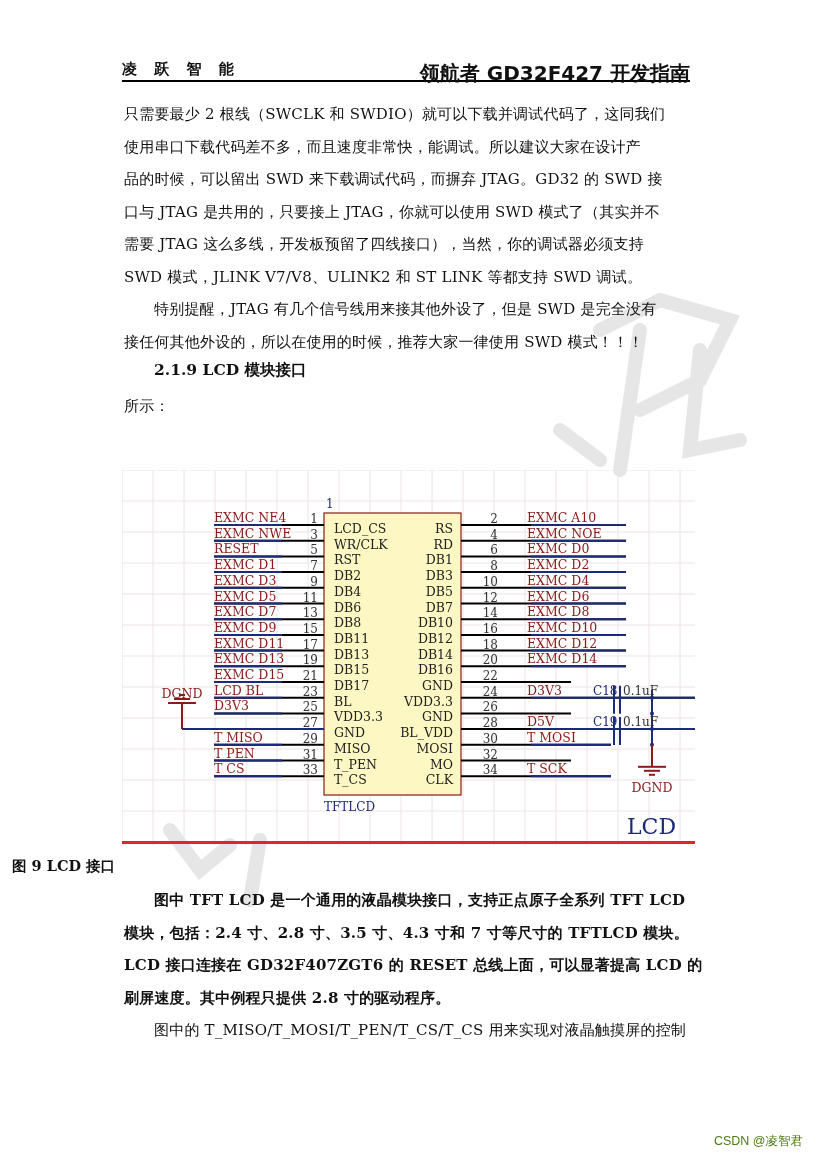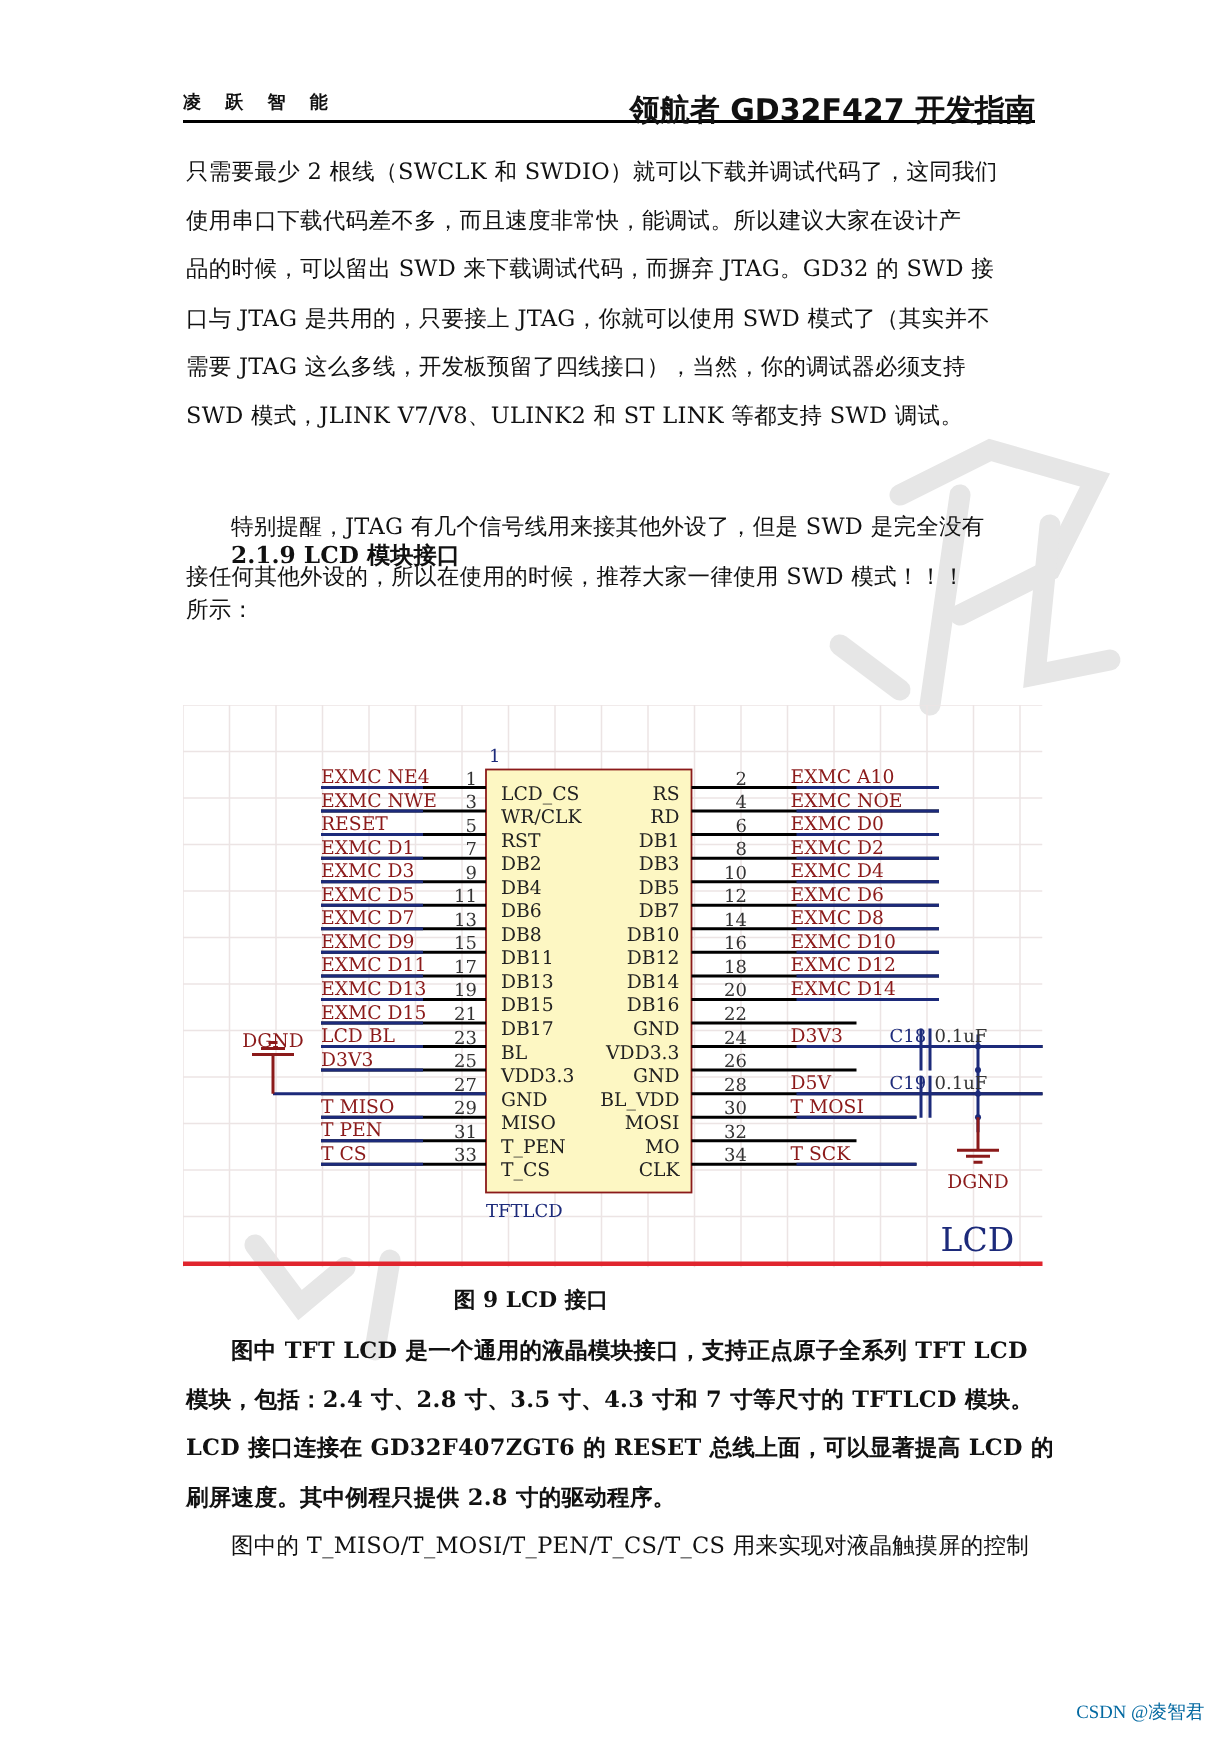--- a/index.html
+++ b/index.html
@@ -1,26 +1,26 @@
 <!DOCTYPE html>
 <html><head>
 <meta charset="utf-8">
 <style>
   html,body{margin:0;padding:0;background:#ffffff;}
   body{width:819px;height:1158px;position:relative;overflow:hidden;font-family:"DejaVu Serif","Liberation Serif",serif;color:#111;}
   .hdr{position:absolute;left:122px;top:58px;width:568px;height:22px;border-bottom:2px solid #000;}
-  .hdr-left{position:absolute;left:0;top:2px;font-size:12px;font-weight:bold;letter-spacing:6px;font-family:"DejaVu Sans",sans-serif;}
+  .hdr-left{position:absolute;left:0;top:2px;font-size:15px;font-weight:bold;letter-spacing:6px;font-family:"DejaVu Sans",sans-serif;}
   .hdr-right{position:absolute;right:0;top:2px;font-size:20px;font-weight:bold;font-family:"DejaVu Sans",sans-serif;}
   .para{position:absolute;left:124px;width:570px;font-size:15px;line-height:32.5px;letter-spacing:0.2px;white-space:nowrap;}
   .line{display:block;height:32.5px;}
   .indent{padding-left:30px;}
   .sec{position:absolute;left:154px;top:360px;font-size:15.5px;font-weight:bold;}
-  .cap{position:absolute;left:0;width:708px;text-align:center;top:857px;font-size:14.5px;font-weight:bold;}
+  .cap{position:absolute;left:0;width:708px;text-align:left;top:857px;font-size:14.5px;font-weight:bold;padding-left:12px;}
   .wm{position:absolute;pointer-events:none;}
-  .footer{position:absolute;right:16px;top:1133px;font-size:12.5px;color:#0369a1;font-family:Liberation Serif, serif;}
+  .footer{position:absolute;right:16px;top:1133px;font-size:12.5px;color:#4d7c0f;font-family:Liberation Sans, sans-serif;}
   .schem{position:absolute;left:122px;top:470px;width:573px;height:375px;}
   .schem svg{position:absolute;left:0;top:0;}
   .redline{position:absolute;left:122px;top:841px;width:573px;height:3px;background:#e0252e;}
 </style>
 </head>
 <body>
 
 <svg class="wm" width="819" height="1158" style="left:0;top:0;">
   <g fill="none" stroke="#e6e6e6" stroke-width="14" stroke-linecap="round">
     <path d="M600 330 L660 300 L730 320 L700 380 L640 410"></path>
@@ -39,21 +39,21 @@
 
 <div class="para" style="top:98px;">
   <span class="line">只需要最少 2 根线（SWCLK 和 SWDIO）就可以下载并调试代码了，这同我们</span>
   <span class="line">使用串口下载代码差不多，而且速度非常快，能调试。所以建议大家在设计产</span>
   <span class="line">品的时候，可以留出  SWD  来下载调试代码，而摒弃  JTAG。GD32 的 SWD 接</span>
   <span class="line">口与 JTAG 是共用的，只要接上 JTAG，你就可以使用 SWD 模式了（其实并不</span>
   <span class="line">需要 JTAG 这么多线，开发板预留了四线接口），当然，你的调试器必须支持</span>
   <span class="line">SWD 模式，JLINK V7/V8、ULINK2 和 ST LINK 等都支持 SWD 调试。</span>
 </div>
 
-<div class="para" style="top:293px;margin-top:42px;">
+<div class="para" style="top:293px;">
   <span class="line indent">特别提醒，JTAG 有几个信号线用来接其他外设了，但是 SWD 是完全没有</span>
   <span class="line">接任何其他外设的，所以在使用的时候，推荐大家一律使用 SWD 模式！！！</span>
 </div>
 
 <div class="sec">2.1.9 LCD 模块接口</div>
 
 <div class="para" style="top:390px;">
   <span class="line">所示：</span>
 </div>
 

